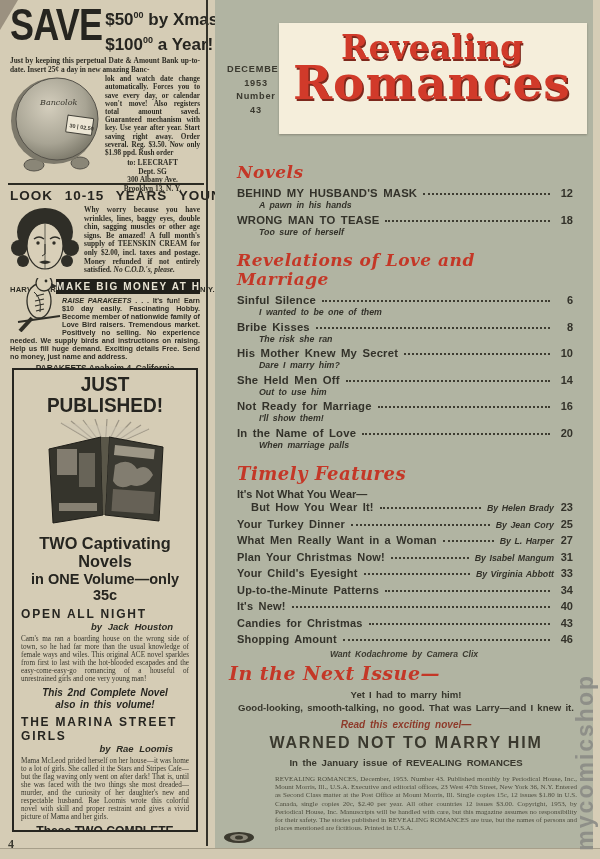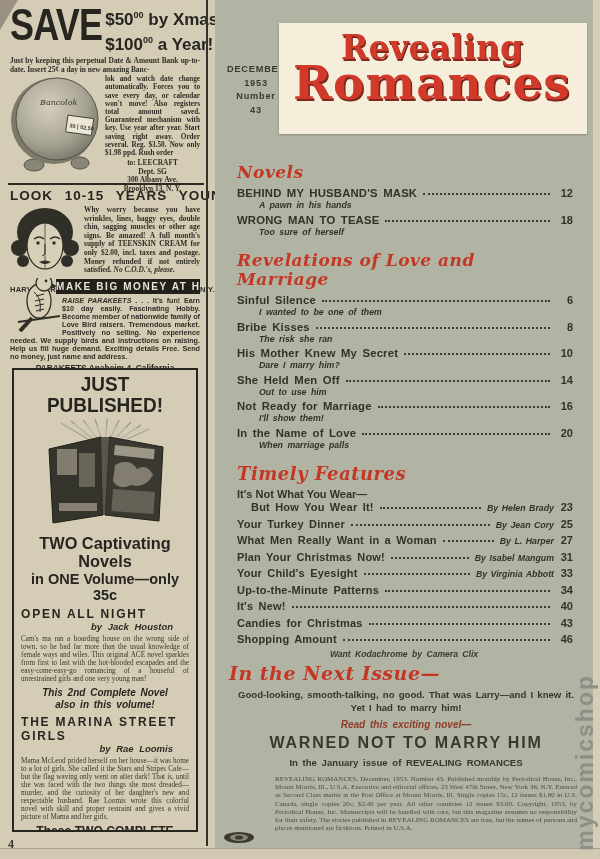--- a/index.html
+++ b/index.html
@@ -476,22 +476,22 @@
   </div>
           </div>
   </section>
       </div>
 
     <div class="cover-credit">Want Kodachrome by Camera Clix</div>
 
     <section class="next-issue">
       <div class="ni-head">In the Next Issue—</div>
       <div class="ni-teaser">
+        <div>Yet I had to marry him!</div>
         <div>Good-looking, smooth-talking, no good.  That was Larry—and I knew it.</div>
-        <div>Yet I had to marry him!</div>
       </div>
       <div class="ni-read">Read this exciting novel—</div>
       <div class="ni-title">WARNED NOT TO MARRY HIM</div>
       <div class="ni-issue">In the January issue of REVEALING ROMANCES</div>
     </section>
 
     <p class="fineprint">REVEALING ROMANCES, December, 1953. Number 43. Published monthly by Periodical House, Inc., Mount Morris, Ill., U.S.A. Executive and editorial offices, 23 West 47th Street, New York 36, N.Y. Entered as Second Class matter at the Post Office at Mount Morris, Ill. Single copies 15c, 12 issues $1.80 in U.S. Canada, single copies 20c, $2.40 per year. All other countries 12 issues $3.00. Copyright, 1953, by Periodical House, Inc. Manuscripts will be handled with care, but this magazine assumes no responsibility for their safety. The stories published in REVEALING ROMANCES are true, but the names of persons and places mentioned are fictitious. Printed in U.S.A.</p>
 
     <svg class="ornament" width="32" height="13" viewBox="0 0 32 13">
       <ellipse cx="16" cy="6.5" rx="15" ry="5.5" fill="#3c3a2f"></ellipse>

